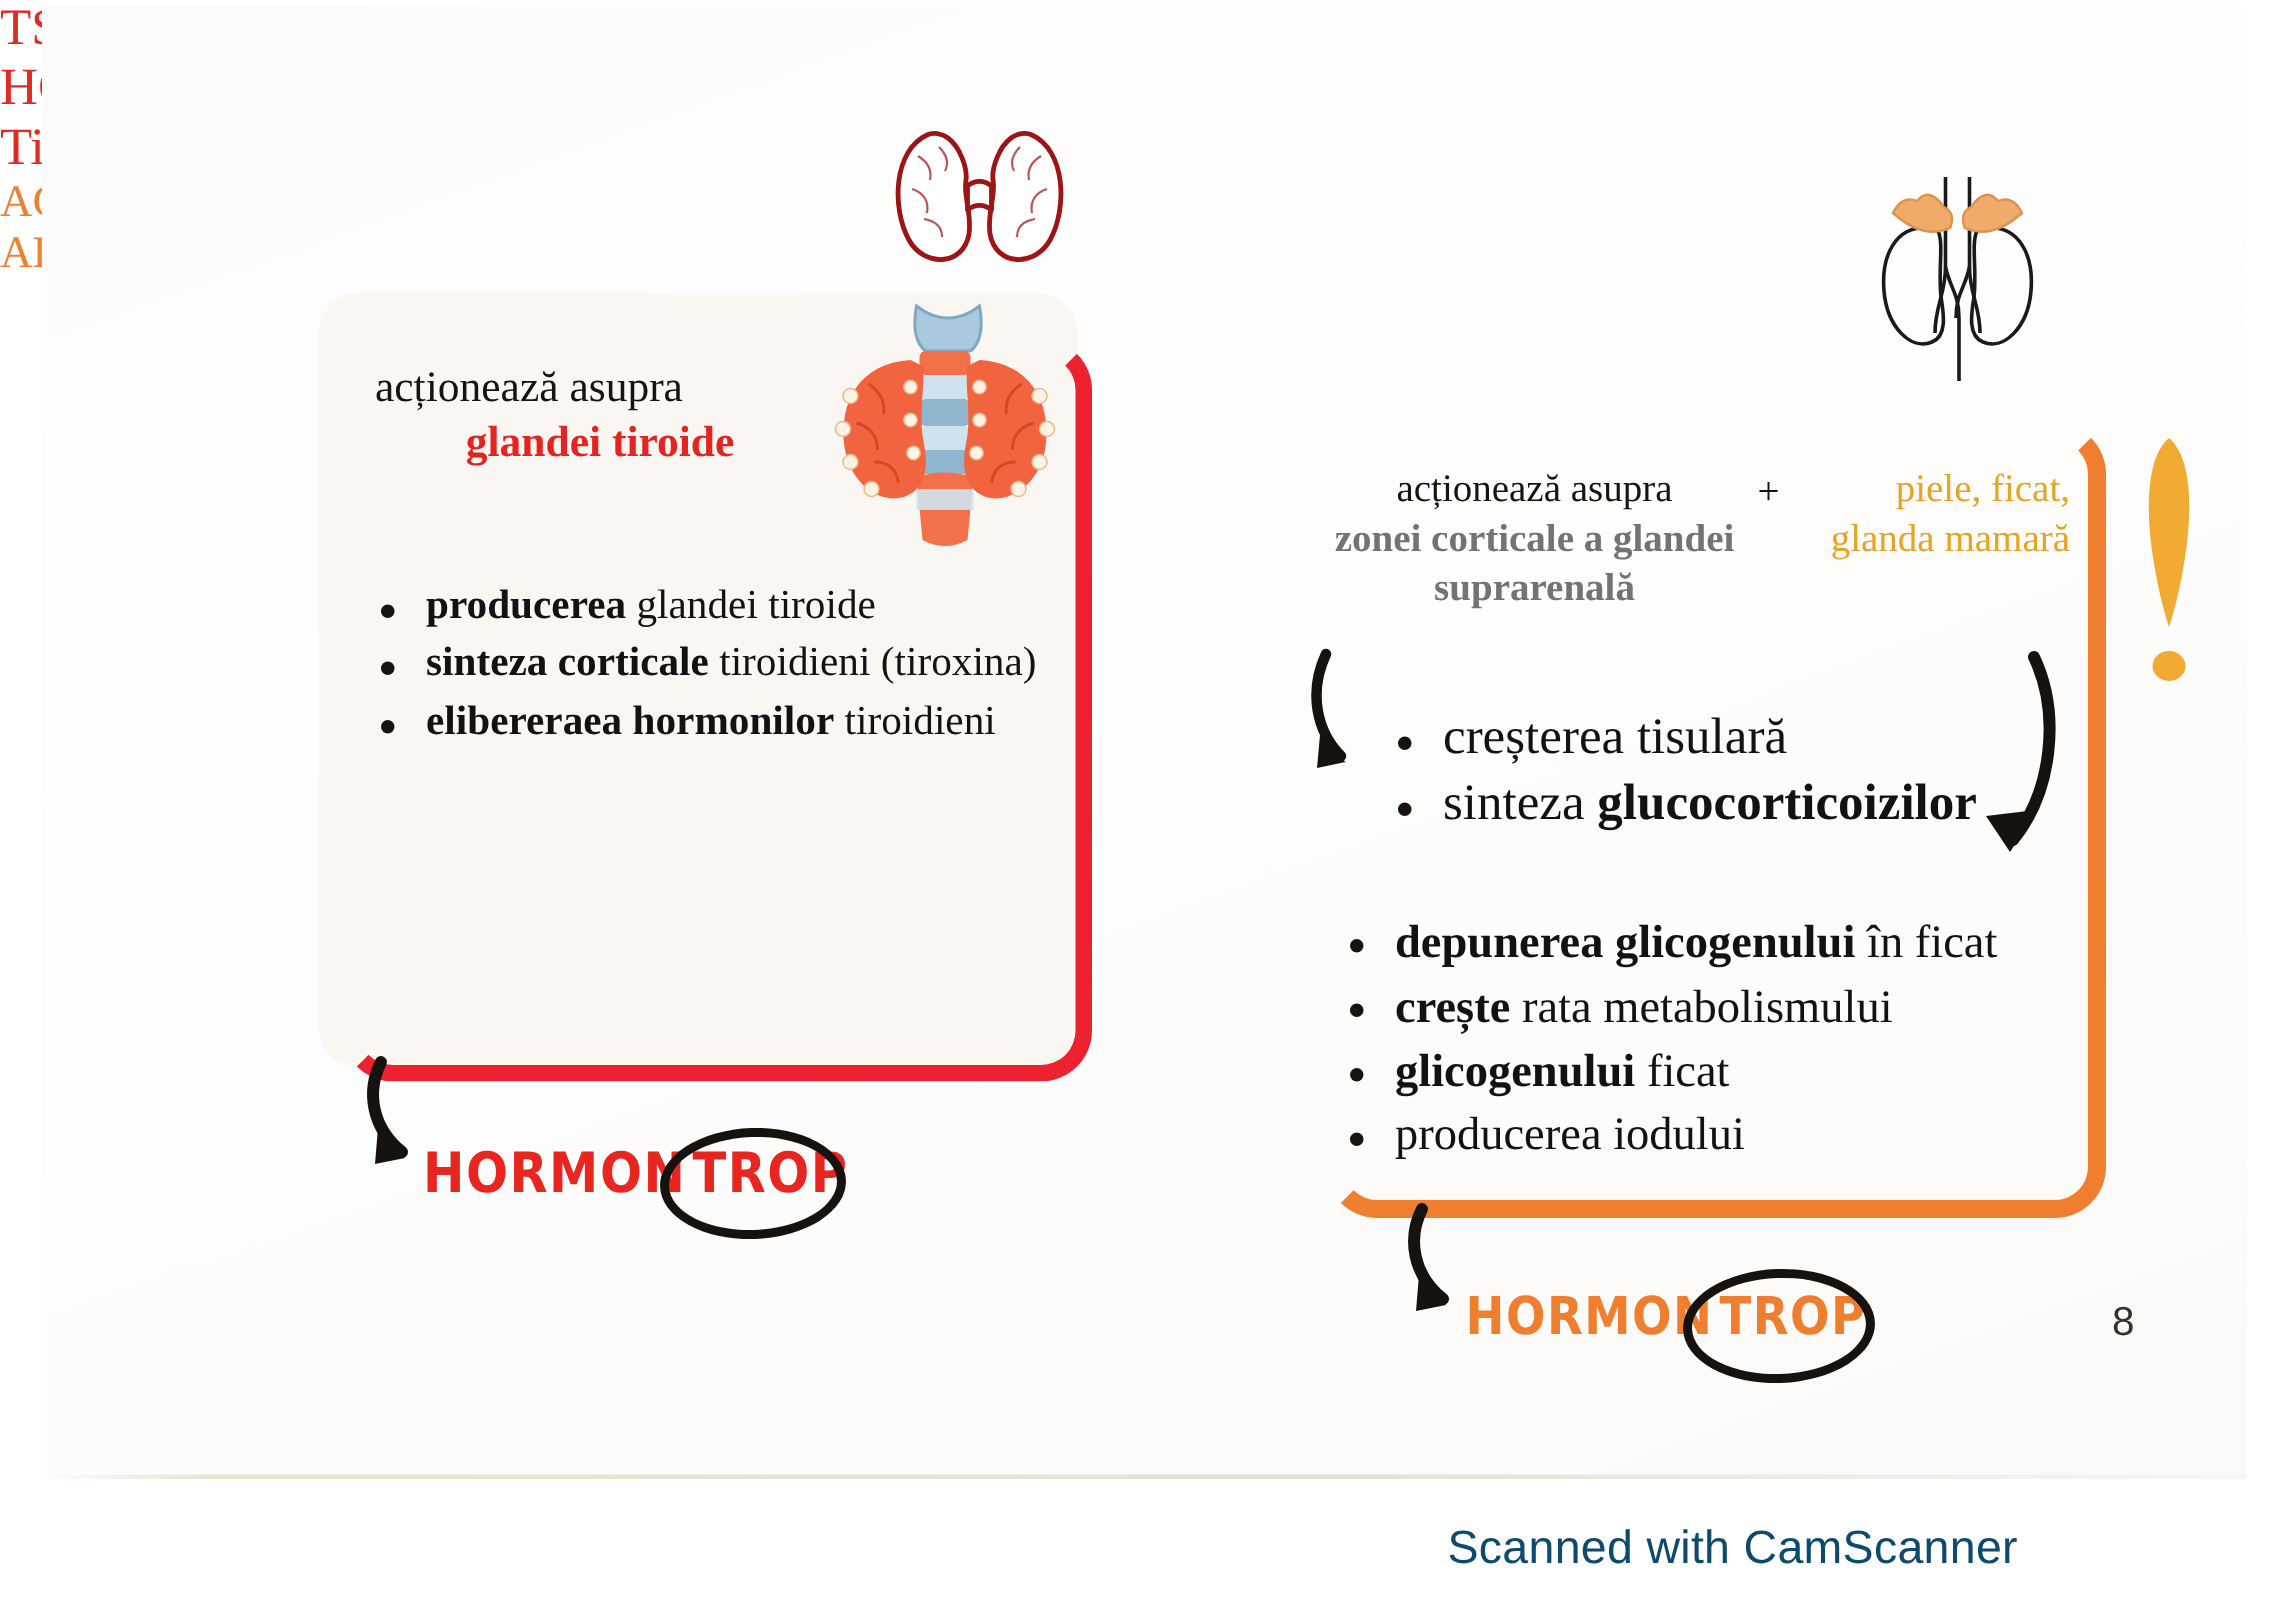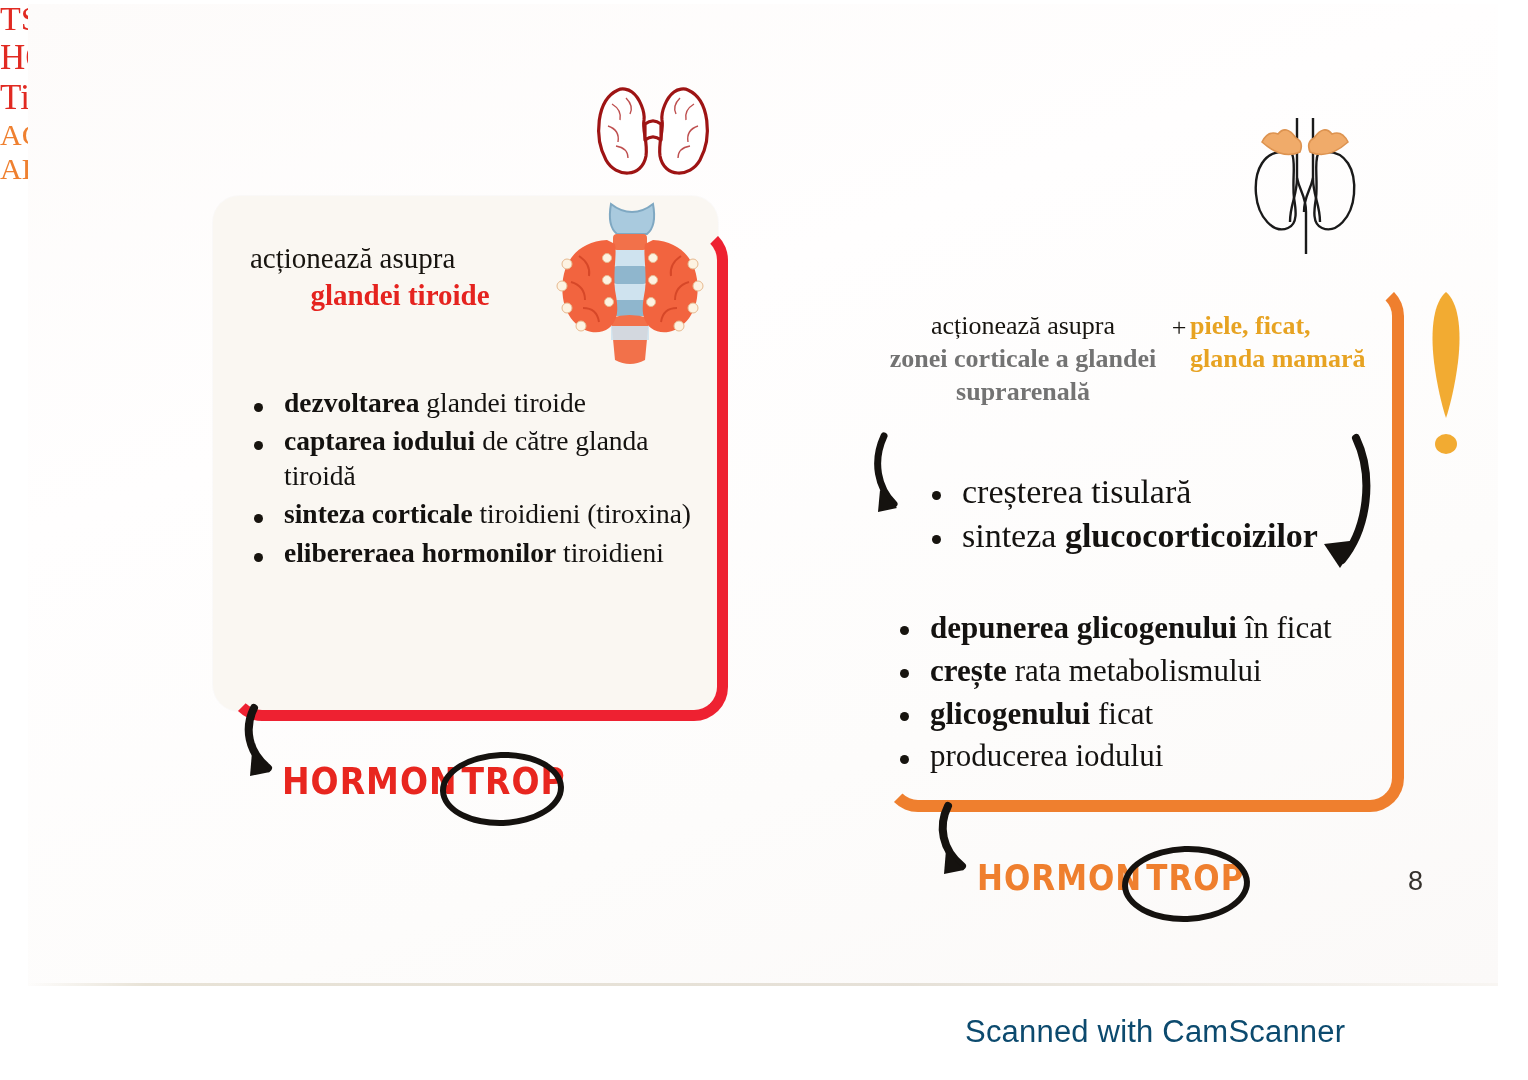--- a/index.html
+++ b/index.html
@@ -158,21 +158,21 @@
     color: #17140f;
   }
   #acth-intro .cols {
     display: flex;
     align-items: flex-start;
   }
   #acth-intro .c1 { width: 290px; text-align: center; }
   #acth-intro .c1 .top { color: #17140f; }
   #acth-intro .c1 .hl { color: #737373; display: block; font-weight: 700;}
   #acth-intro .plus { width: 22px; color: #17140f; padding-top: 2px; text-align:center;}
-  #acth-intro .c2 { width: 190px; text-align: left; color: #e7a322; font-weight: 700; }
+  #acth-intro .c2 { width: 190px; text-align: right; color: #e7a322; font-weight: 400; }
 
   #acth-list-a {
     left: 920px;
     top: 470px;
     width: 430px;
     font-size: 34px;
     line-height: 1.3;
   }
   #acth-list-b {
     left: 888px;
@@ -305,22 +305,21 @@
           <circle cx="62" cy="82" r="4.5"></circle>
         <circle cx="64" cy="104" r="4.5"></circle>
         <circle cx="108" cy="60" r="4.5"></circle>
           <circle cx="108" cy="82" r="4.5"></circle>
         <circle cx="106" cy="104" r="4.5"></circle>
       </g>
     </g>
   </svg>
 
   <ul class="notes" id="left-list">
-    <li><b>dezvoltarea</b><span> glandei tiroide</span></li>
-    <li><b>captarea iodului</b><span> de către glanda tiroidă</span></li>
+    <li><b>producerea</b><span> glandei tiroide</span></li>
     <li><b>sinteza corticale</b><span> tiroidieni (tiroxina)</span></li>
     <li><b>elibereraea hormonilor</b><span> tiroidieni</span></li>
   </ul>
 
   <svg class="deco" style="left:238px; top:702px;" width="90" height="96" viewBox="0 0 90 96">
     <path d="M16 6 C6 26 10 50 30 66" fill="none" stroke="#15120f" stroke-width="8" stroke-linecap="round"></path>
     <path d="M14 50 L32 70 L12 74 Z" fill="#15120f"></path>
   </svg>
 
   <div class="trop" id="trop-left">

